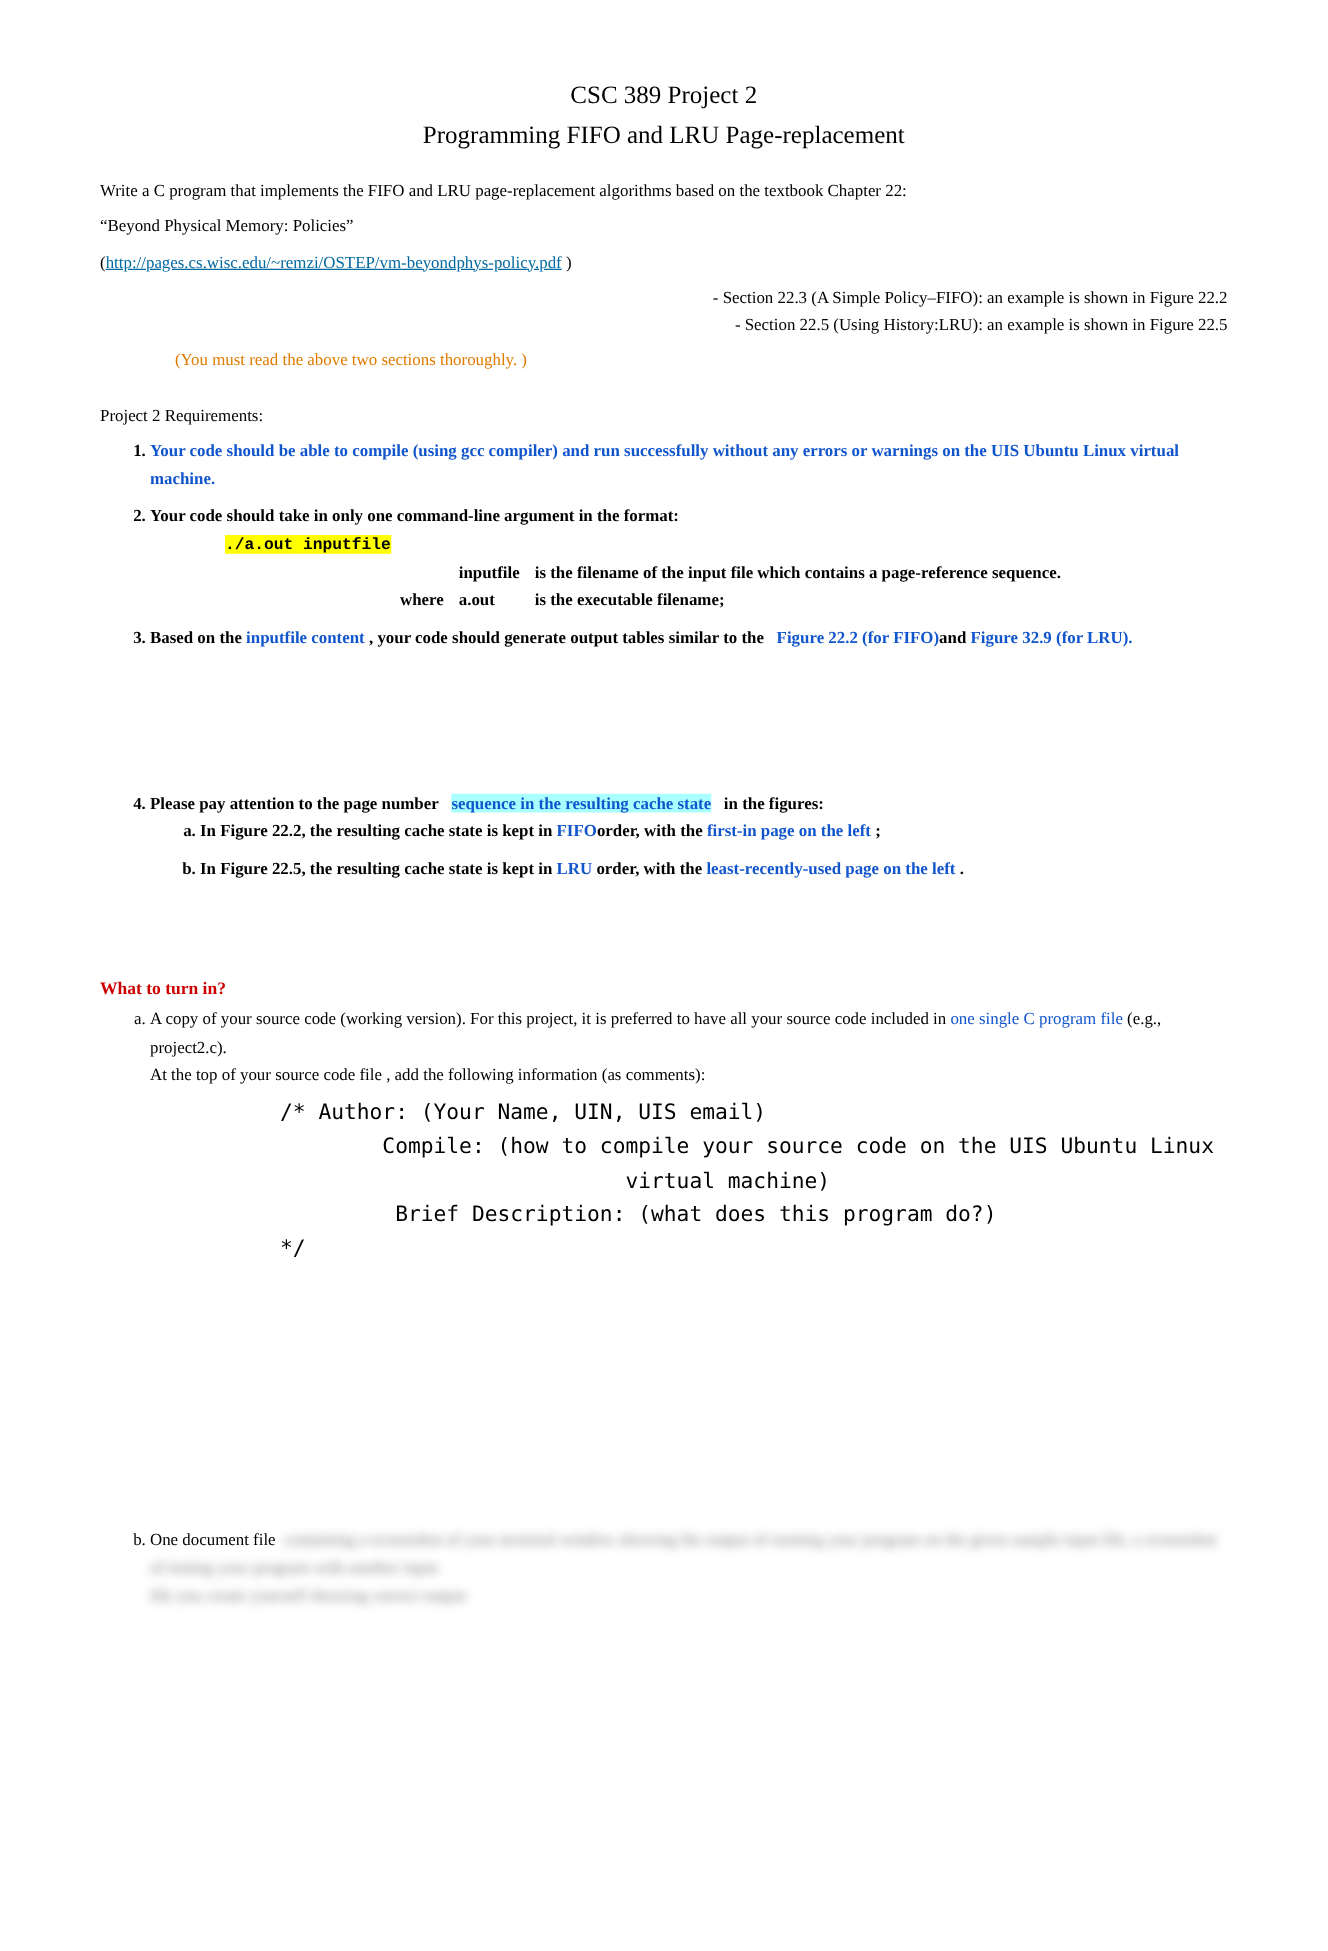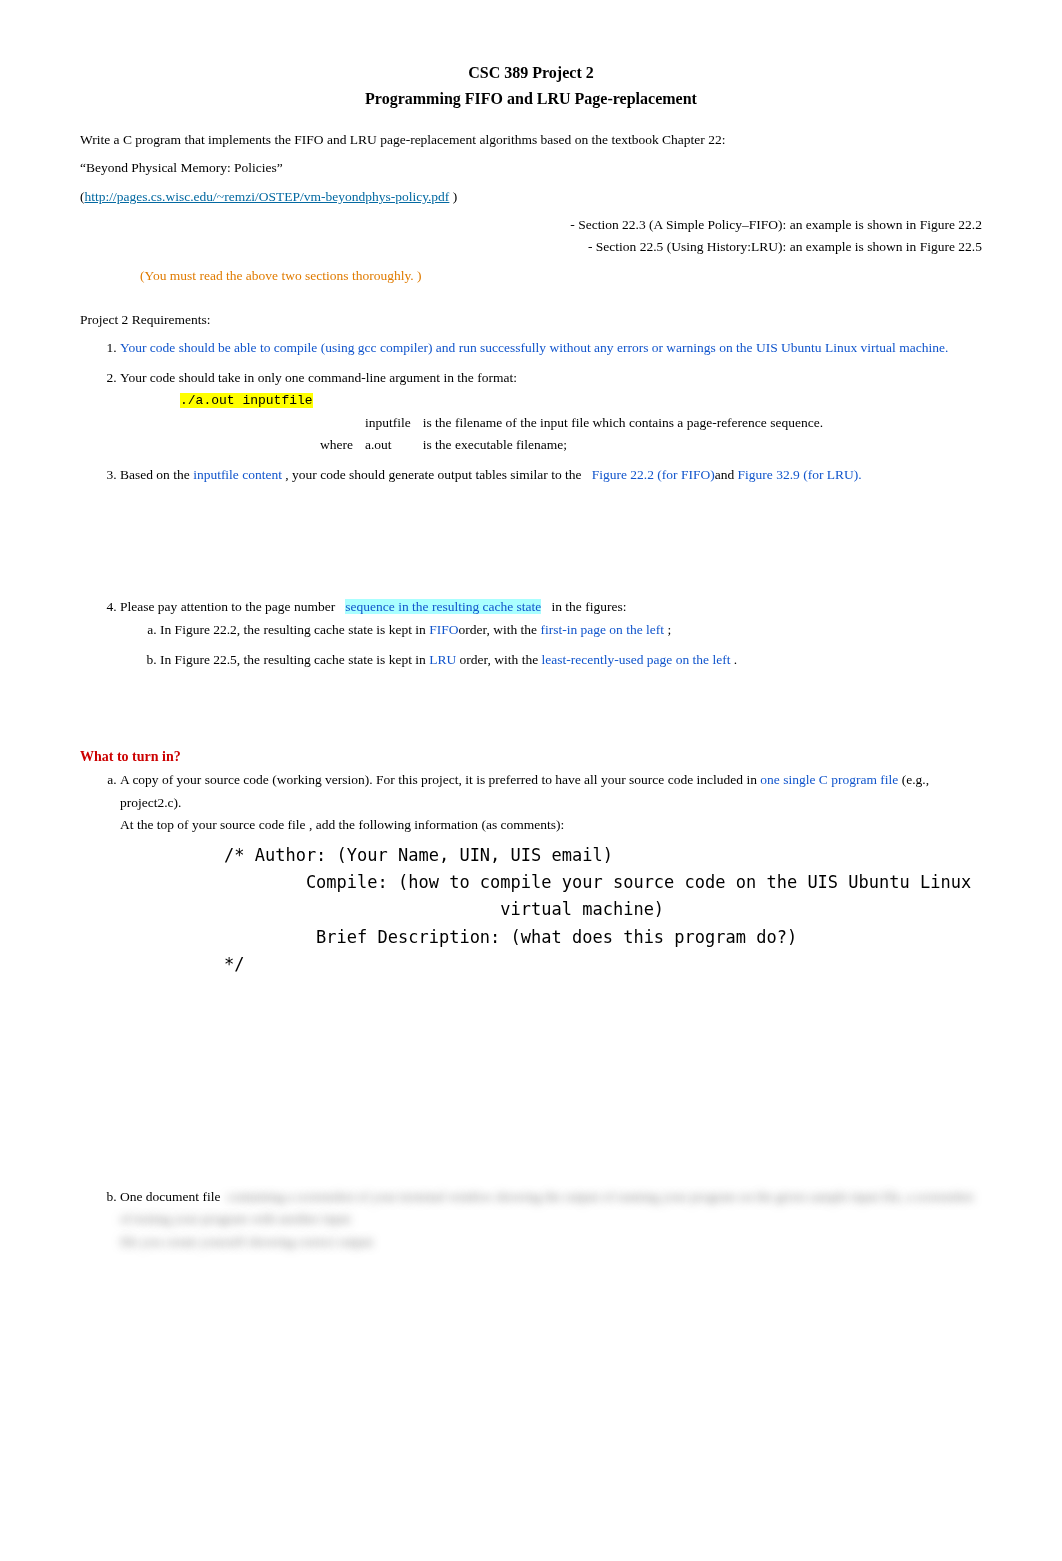--- a/index.html
+++ b/index.html
@@ -10,23 +10,22 @@
       color: #000;
       padding: 60px 80px 60px 80px;
       width: 1062px;
       min-height: 1561px;
     }
     .page-title {
       text-align: center;
       margin-bottom: 18px;
     }
     .page-title p {
-      font-size: 16px;
+      font-size: 20px;
       line-height: 1.6;
-      font-weight: bold;
     }
     .body-text {
       font-size: 13.5px;
       line-height: 1.65;
       margin-bottom: 6px;
     }
     .link-blue { color: #0369a1; text-decoration: underline; }
     .text-orange { color: #E07B00; }
     .text-blue-link { color: #1155CC; }
     .highlight-yellow { background-color: #FFFF00; }
@@ -45,20 +44,21 @@
       line-height: 1.65;
     }
     ol.main-list {
       margin-left: 40px;
       margin-bottom: 10px;
     }
     ol.main-list > li {
       font-size: 13.5px;
       line-height: 1.65;
       margin-bottom: 8px;
+      font-weight: bold;
     }
     ol.alpha-list {
       list-style-type: lower-alpha;
       margin-left: 40px;
       margin-bottom: 8px;
     }
     ol.alpha-list > li {
       font-size: 13.5px;
       line-height: 1.65;
       margin-bottom: 8px;

